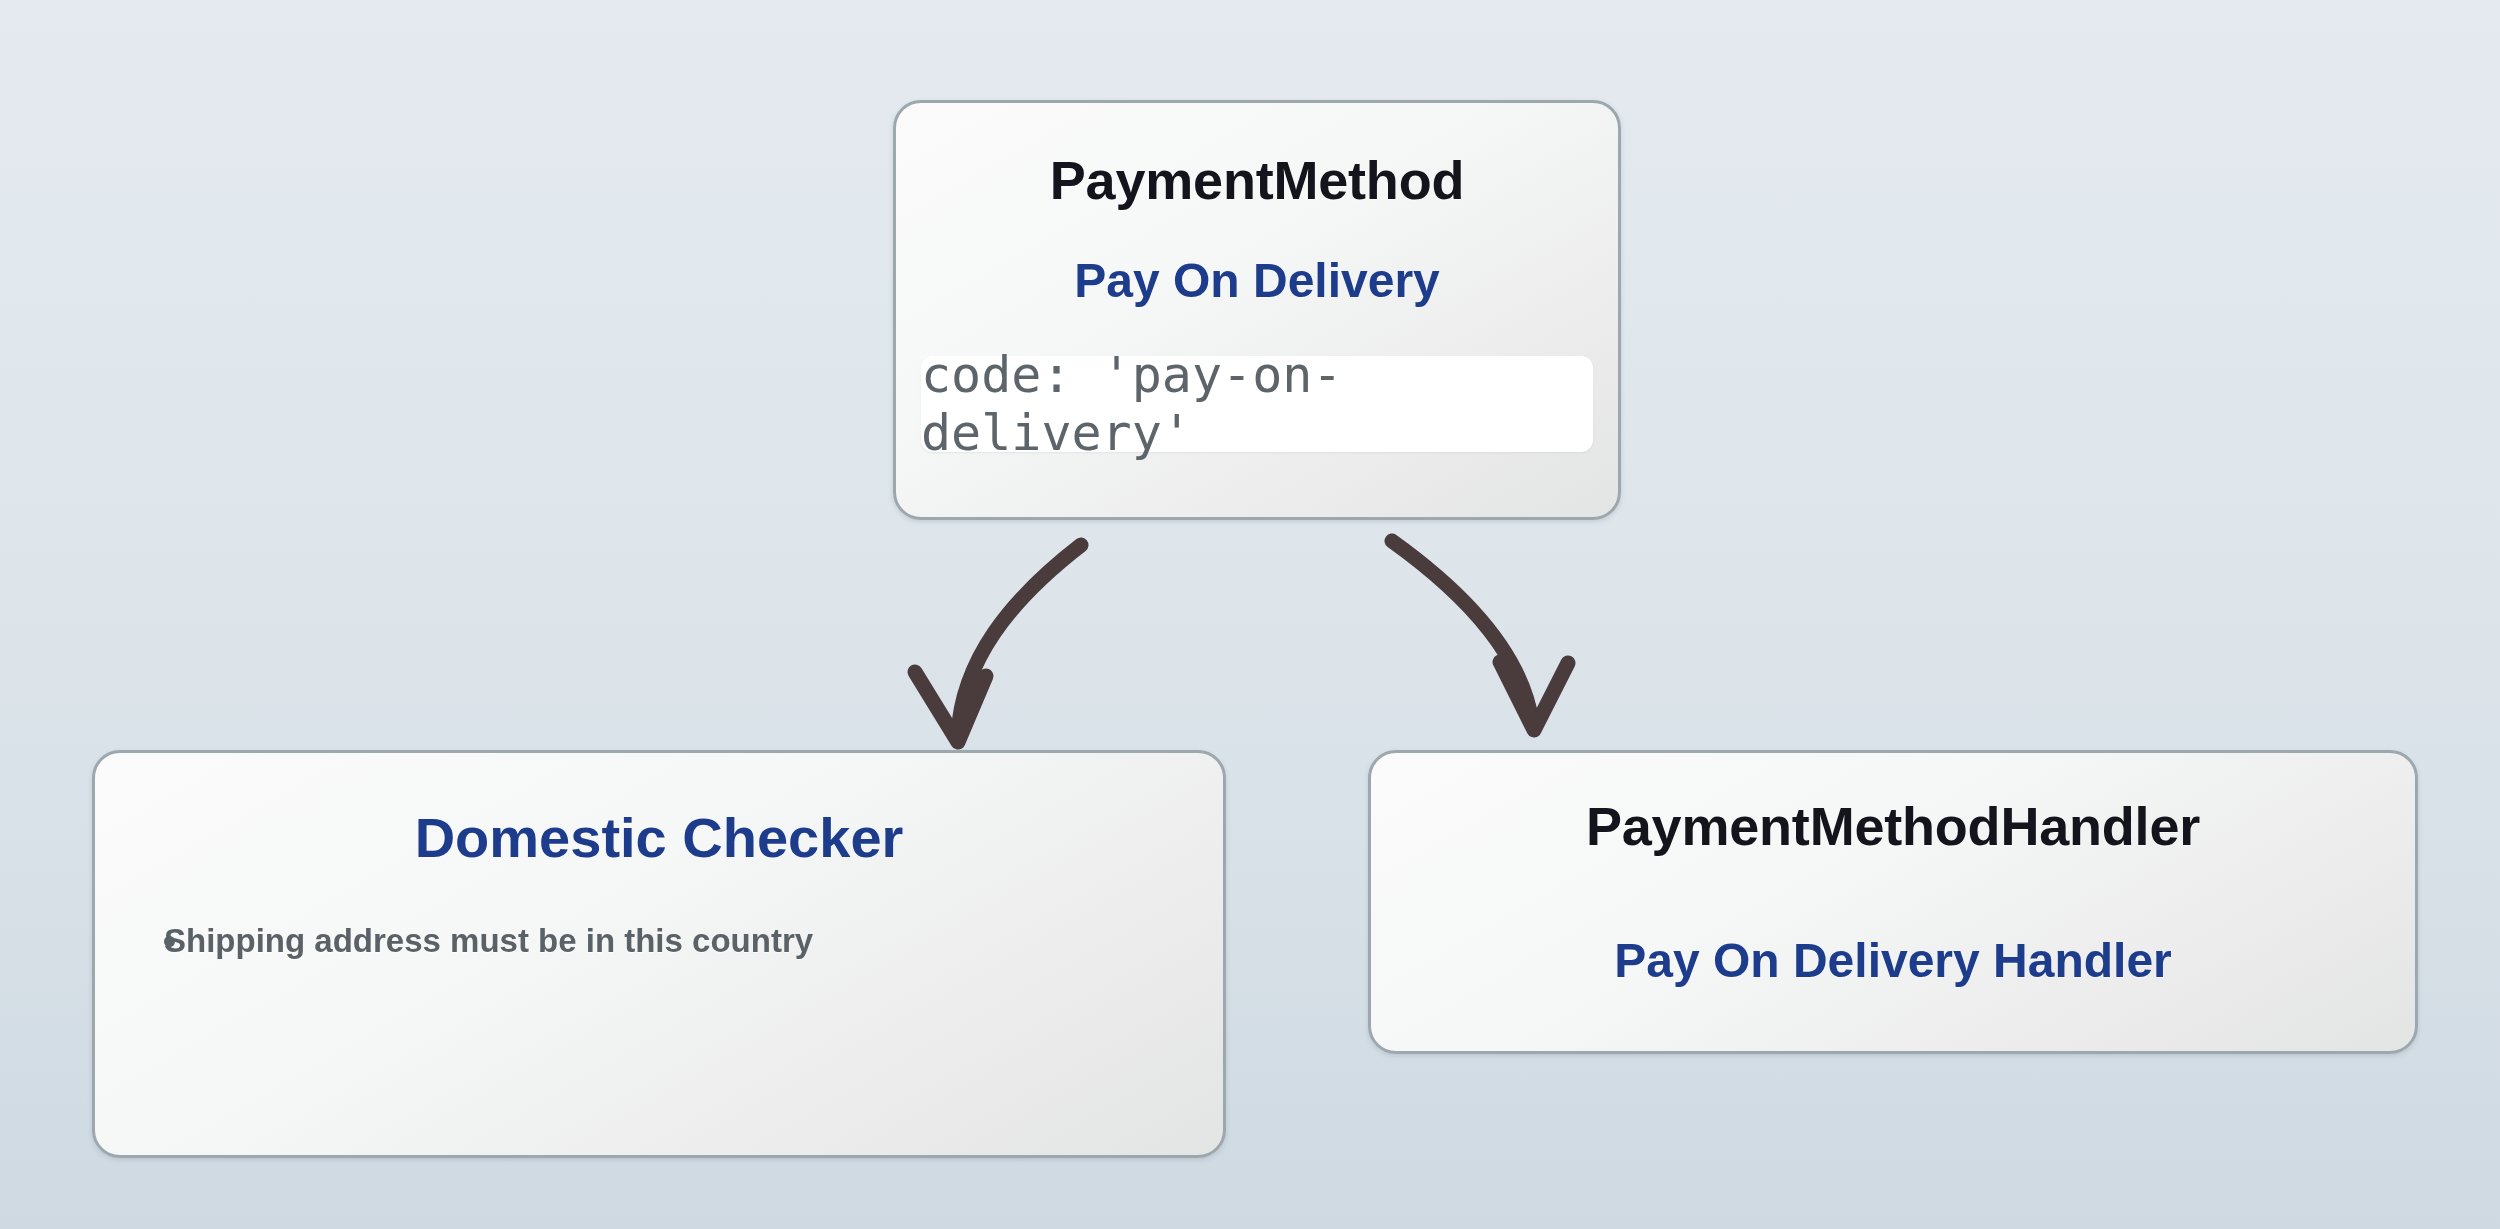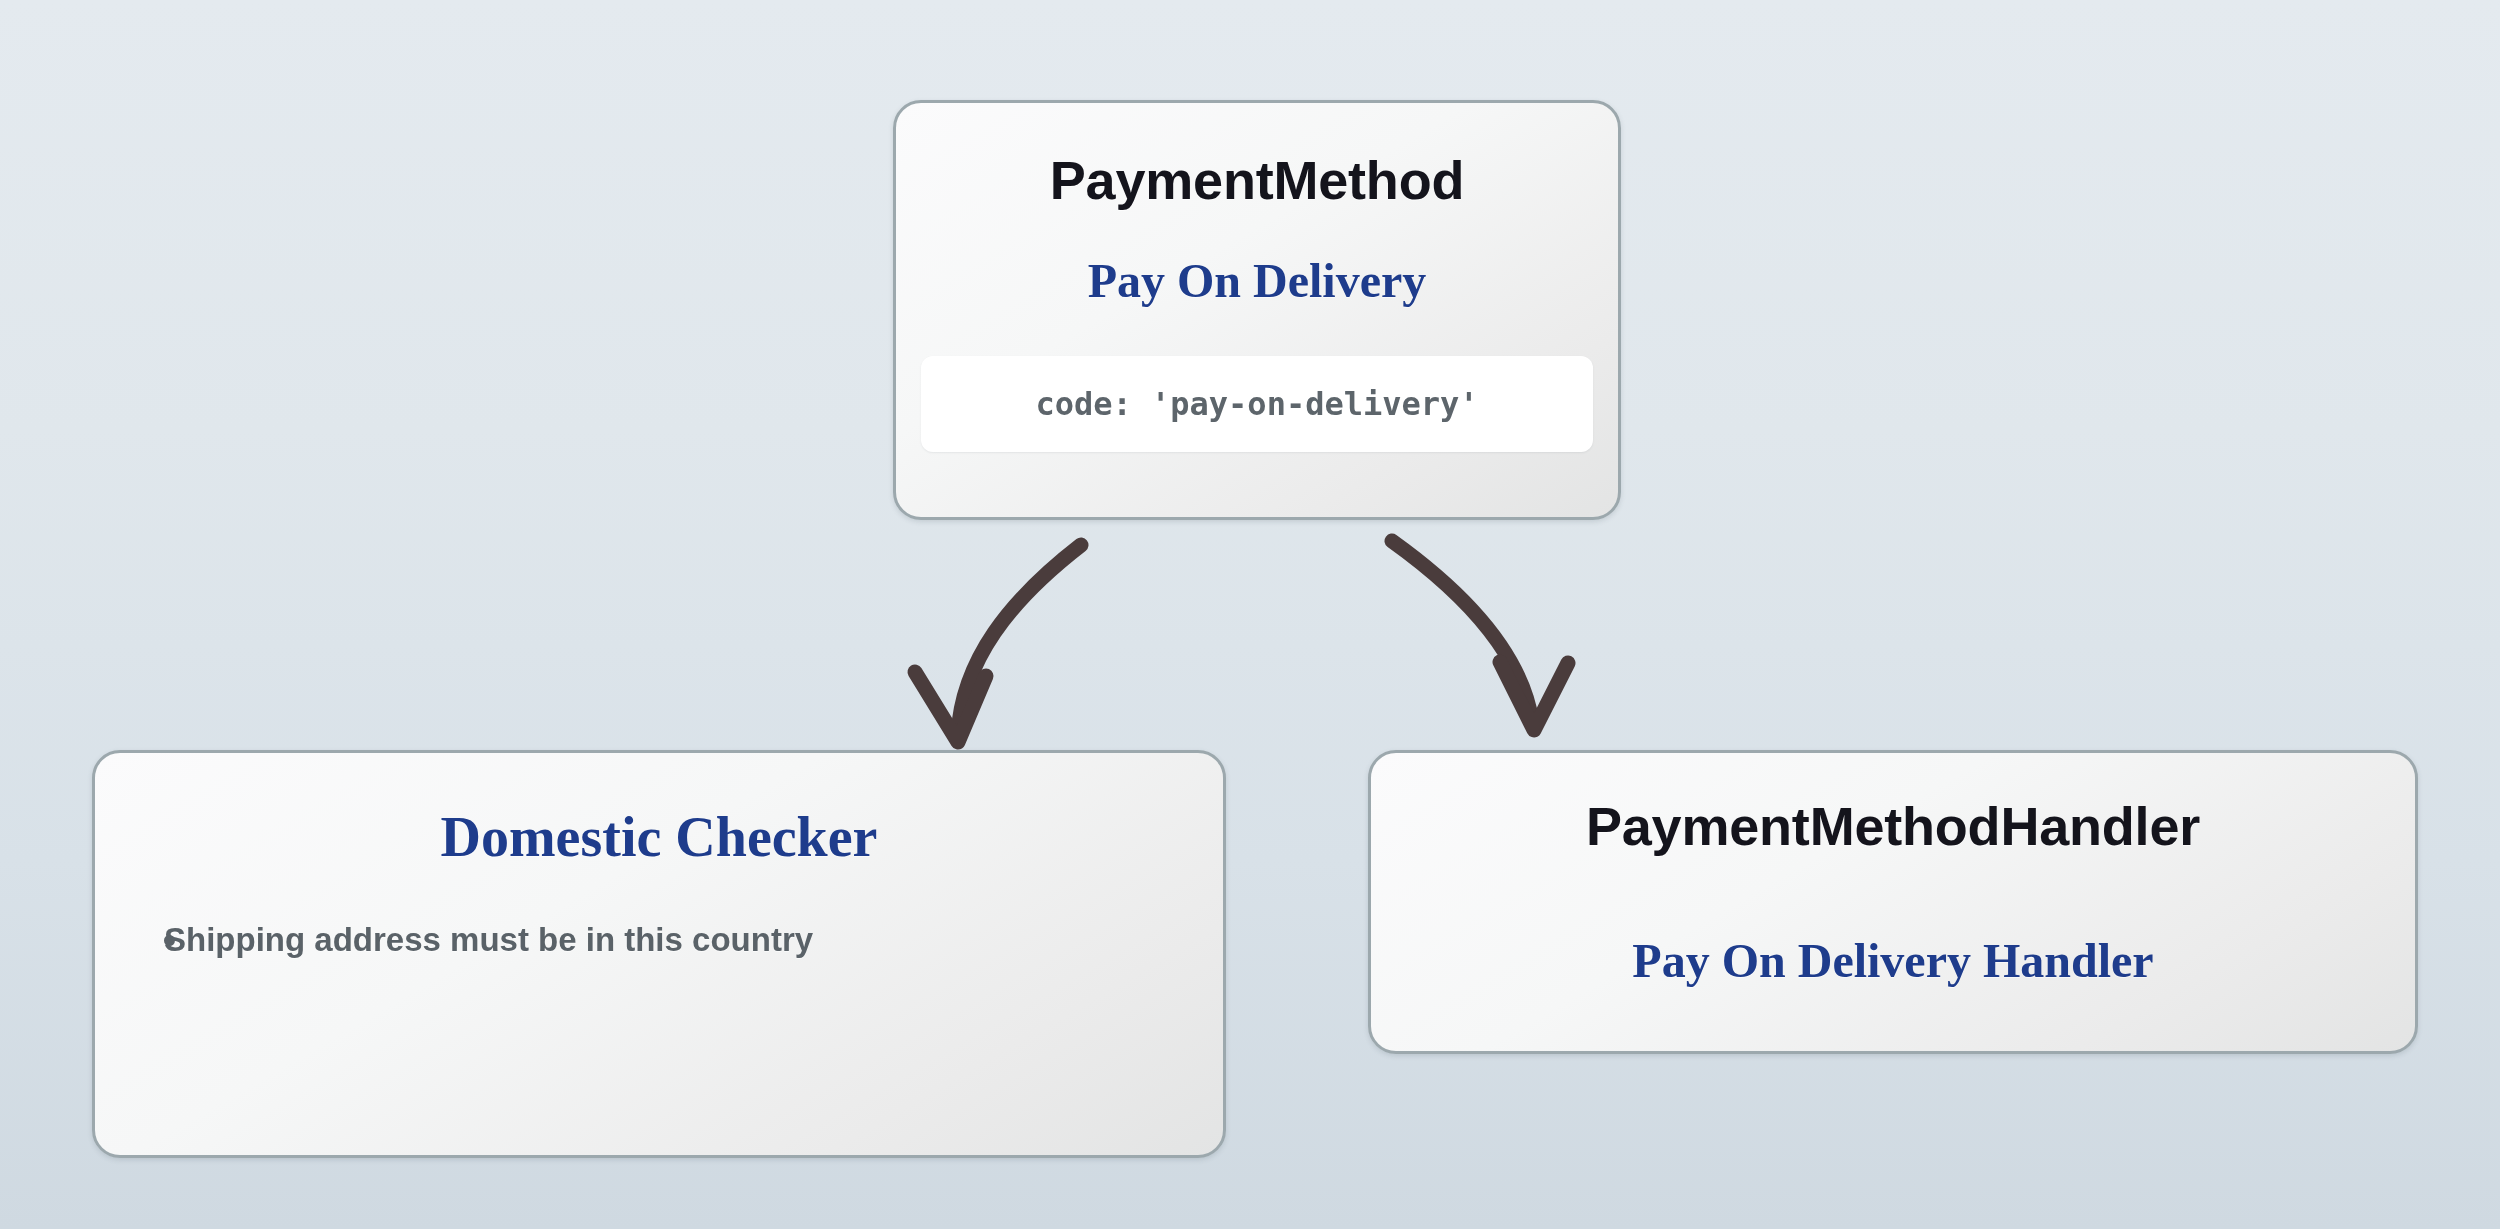--- a/index.html
+++ b/index.html
@@ -51,21 +51,20 @@
     white-space: nowrap;
     text-shadow: 0 1px 0 rgba(255,255,255,0.65);
   }
 
   .node-subtitle {
     color: #1e3c8c;
     font-weight: bold;
     text-align: right;
     white-space: nowrap;
     text-shadow: 0 1px 0 rgba(255,255,255,0.55);
-    font-family: Liberation Serif, serif;
   }
 
   .code-box {
     background: #ffffff;
     border-radius: 12px;
     font-family: "DejaVu Sans Mono", "Liberation Mono", monospace;
     color: #5d656b;
     display: flex;
     align-items: center;
     justify-content: center;
@@ -103,22 +102,21 @@
     width: 728px;
     height: 420px;
     padding-top: 28px;
   }
   #node-payment-method .node-title   { font-size: 54px; line-height: 1.15; margin-top: 18px; }
   #node-payment-method .node-subtitle{ font-size: 48px; line-height: 1.15; margin-top: 42px; }
   #node-payment-method .code-box {
     margin-top: 48px;
     width: 672px;
     height: 96px;
-    font-size: 32px;
-    font-weight: bold;
+    font-size: 50px;
   }
 
   
   #node-eligibility-checker {
     left: 92px;
     top: 750px;
     width: 1134px;
     height: 408px;
     padding: 0 38px;
   }

